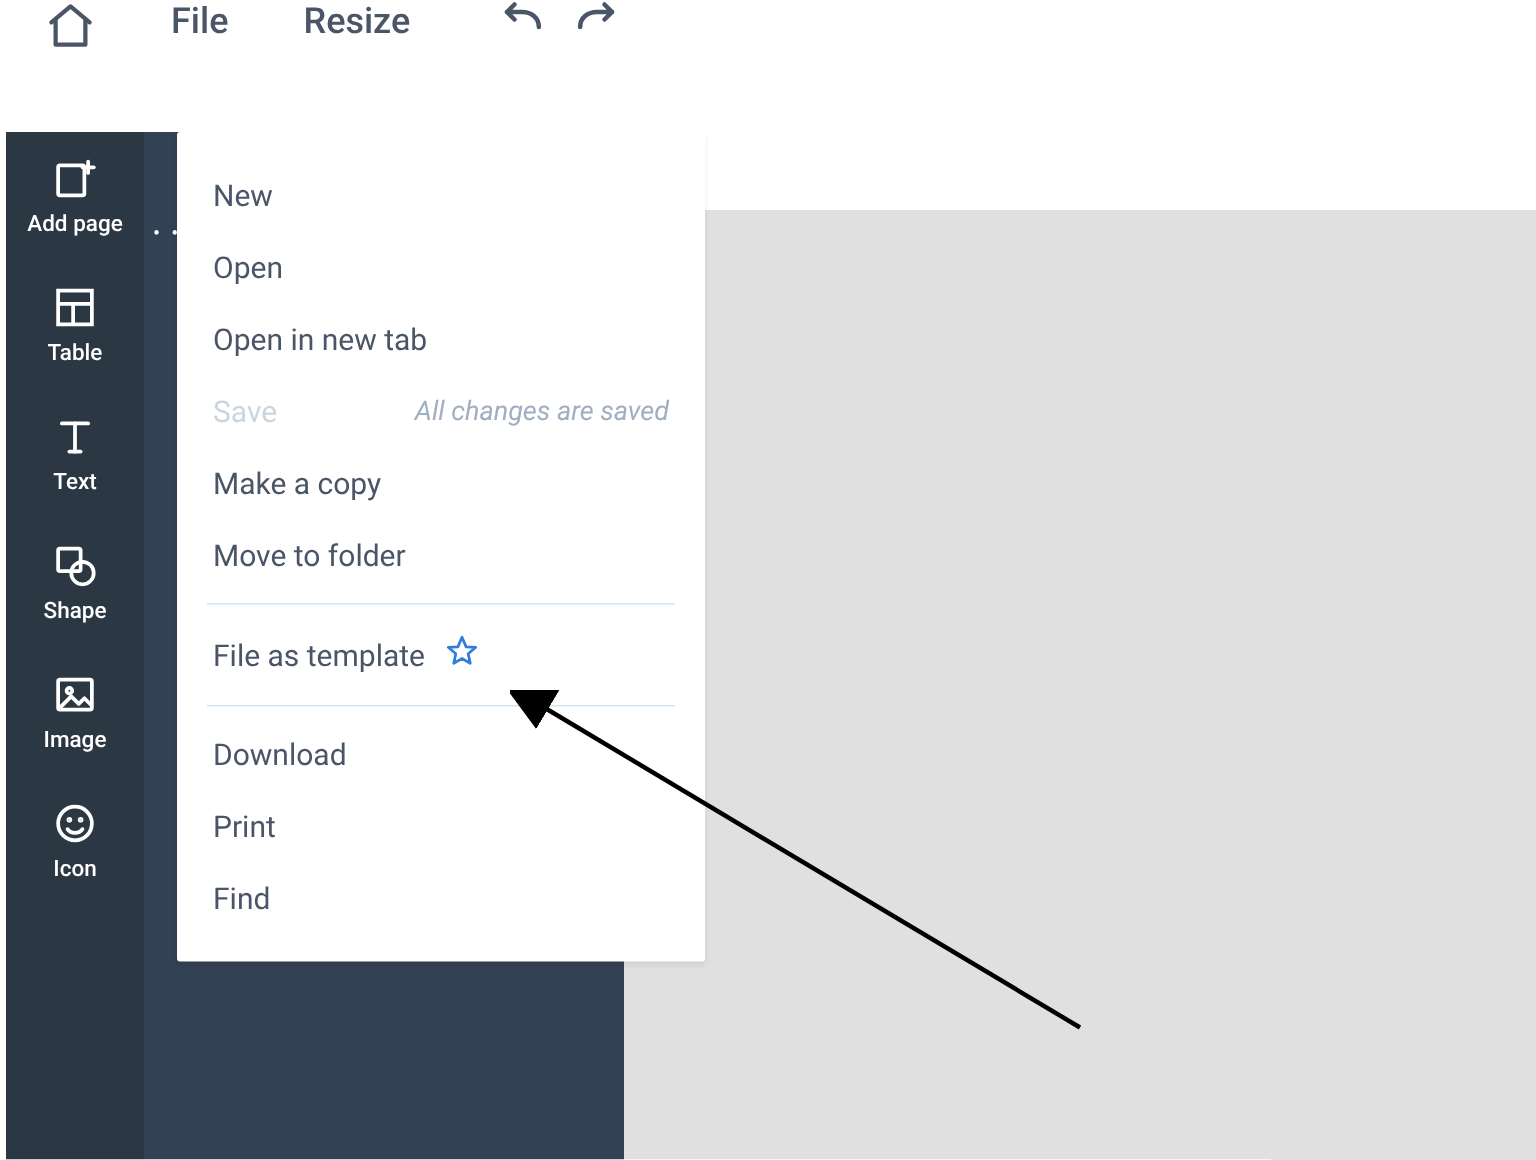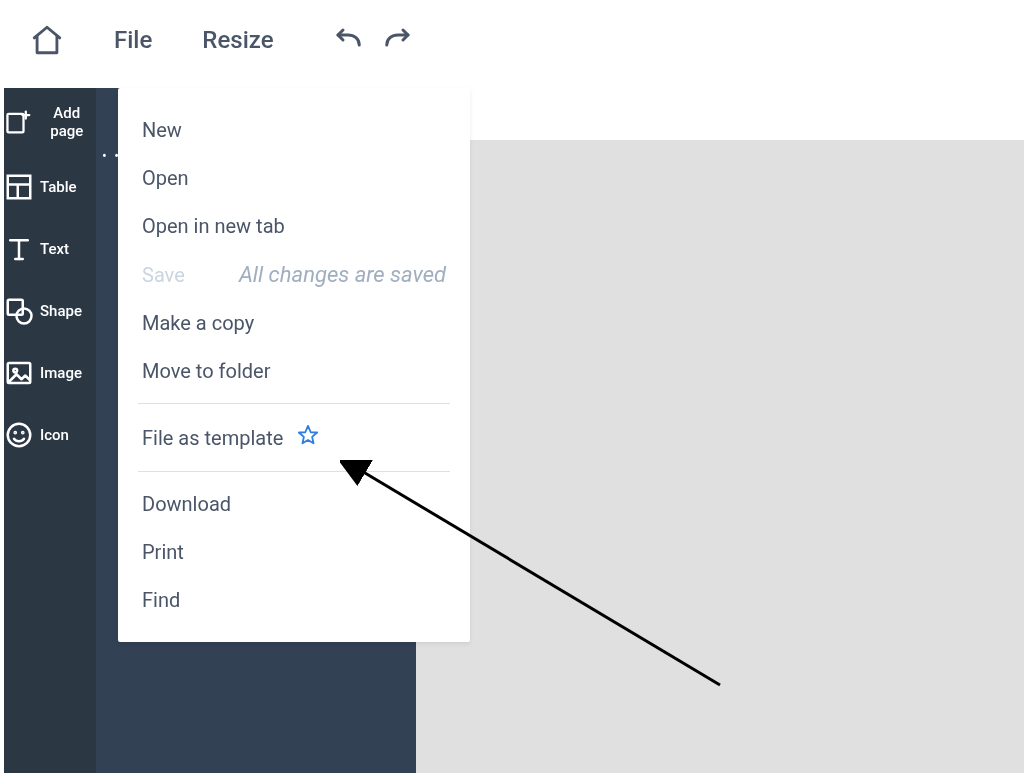--- a/index.html
+++ b/index.html
@@ -10,21 +10,21 @@
     width: 1024px;
     height: 773px;
     overflow: hidden;
     position: relative;
   }
   
   .topbar {
     height: 80px;
     background: #fff;
     display: flex;
-    align-items: center;
+    align-items: flex-start;
     padding: 0 30px;
     gap: 50px;
     color: #4a5568;
   }
   .topbar .home { width: 34px; height: 34px; display:flex; align-items:center; justify-content:center; }
   .topbar .menu-label {
     font-size: 24px;
     font-weight: 500;
     color: #4a5568;
     cursor: pointer;
@@ -46,21 +46,21 @@
     background: #2c3744;
     display: flex;
     flex-direction: column;
     align-items: center;
     padding-top: 16px;
     color: #fff;
   }
   .sidebar-item {
     width: 92px;
     display: flex;
-    flex-direction: row;
+    flex-direction: column;
     align-items: center;
     gap: 6px;
     margin-bottom: 32px;
     cursor: pointer;
   }
   .sidebar-item .lbl {
     font-size: 15px;
     font-weight: 500;
     color: #fff;
     text-align: center;
@@ -119,21 +119,21 @@
     font-size: 20px;
     color: #4a5568;
     cursor: pointer;
     display: flex;
     align-items: center;
     justify-content: space-between;
   }
   .dropdown-item .hint {
     font-style: italic;
     color: #a0aec0;
-    font-size: 22px;
+    font-size: 18px;
   }
   .dropdown-item.disabled { color: #cbd5e0; cursor: default; }
   .dropdown-item.with-star { justify-content: flex-start; gap: 14px; }
   .dropdown-divider {
     height: 1px;
     background: #cfe5f5;
     margin: 8px 20px;
   }
   .star { color: #2f7de1; }
 

